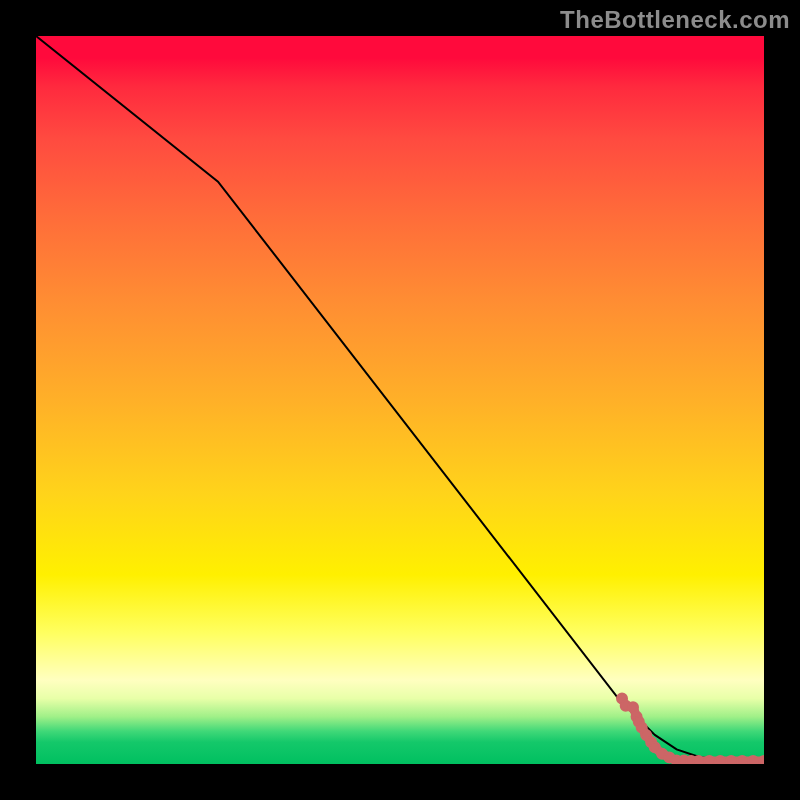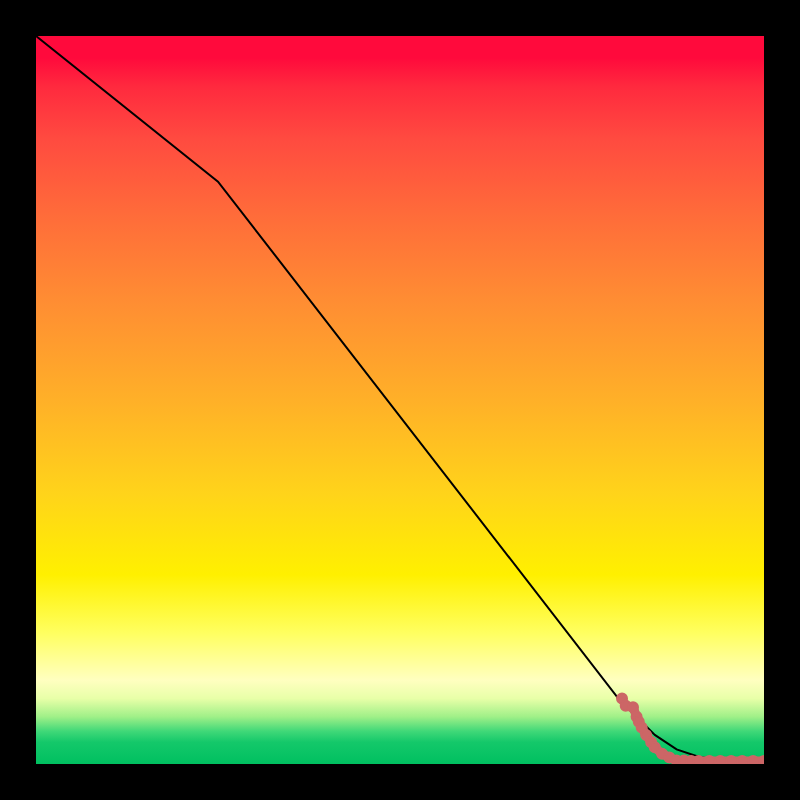--- a/index.html
+++ b/index.html
@@ -70,20 +70,21 @@
   .point {
     fill: #cc6666;
     stroke: #cc6666;
     stroke-width: 2;
   }
 </style>
 </head>
 <body>
 
 <div class="canvas">
+  <div class="watermark">TheBottleneck.com</div>
 
   <div class="plot-area">
     <div class="plot-bg"></div>
     <svg class="plot-svg" viewBox="0 0 728 728" preserveAspectRatio="none">
       <path id="curve-path" class="line-path" d="M0.0 0.0 L182.0 145.6 L582.4 662.5 L618.8 698.9 L640.6 713.4 L662.5 720.7 L684.3 724.4 L706.2 725.8 L728.0 726.5"></path>
       <g id="points-group">
           <line x1="586.0" y1="662.5" x2="589.7" y2="669.8" stroke="#cc6666" stroke-width="9" stroke-linecap="round"></line>
           <circle cx="586.0" cy="662.5" r="5" class="point"></circle>
           <line x1="589.7" y1="669.8" x2="597.0" y2="671.2" stroke="#cc6666" stroke-width="9" stroke-linecap="round"></line>
           <circle cx="589.7" cy="669.8" r="5" class="point"></circle>

